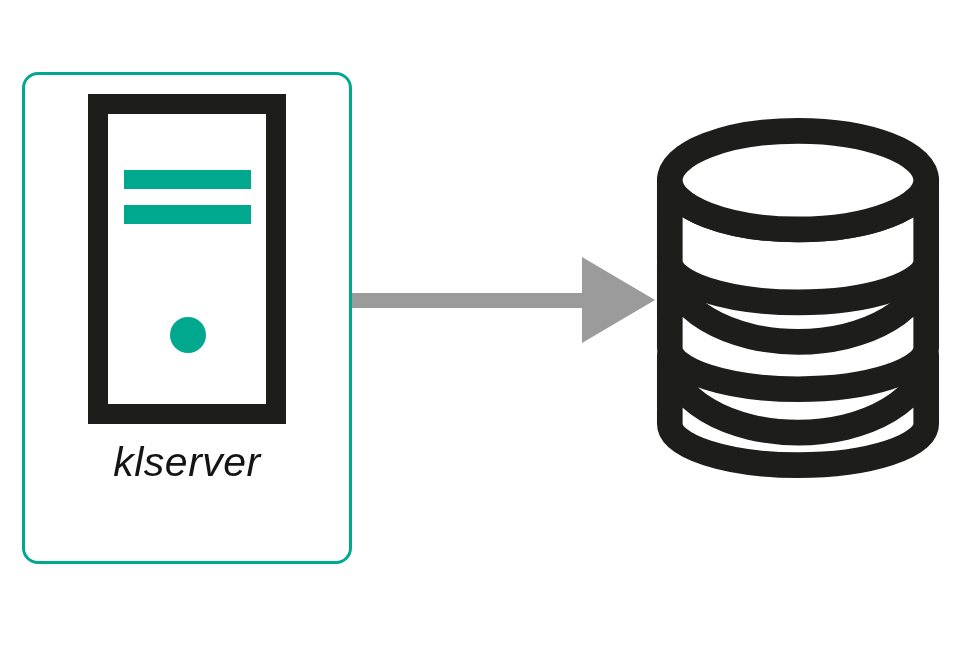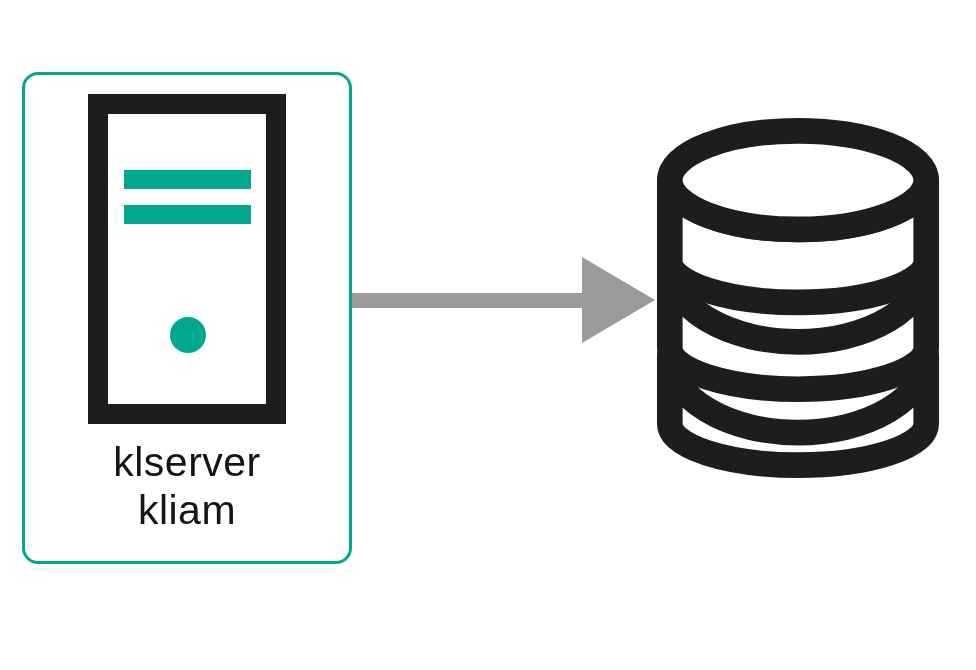--- a/index.html
+++ b/index.html
@@ -22,20 +22,21 @@
     width: 330px;
     height: 492px;
     box-sizing: border-box;
     border: 3px solid var(--teal, #00a88e);
     border-radius: 16px;
     background: #ffffff;
     display: flex;
     flex-direction: column;
     align-items: center;
     padding-top: 19px;
+    font-style: italic;
   }
   .server-icon-svg {
     display: block;
     width: 198px;
     height: 330px;
   }
   .node-labels {
     margin-top: 14px;
     text-align: center;
     color: #141414;
@@ -70,21 +71,20 @@
 
   <div class="server-node">
     <svg class="server-icon-svg" viewBox="0 0 198 330" xmlns="http://www.w3.org/2000/svg" aria-hidden="true">
       <rect x="10" y="10" width="178" height="310" fill="#ffffff" class="ink-stroke" stroke-width="20"></rect>
       <rect x="36" y="76" width="127" height="19" class="teal-fill"></rect>
       <rect x="36" y="111" width="127" height="19" class="teal-fill"></rect>
       <circle cx="100" cy="241" r="18" class="teal-fill"></circle>
     </svg>
     <div class="node-labels">
       <div>klserver</div>
-      <div>kliam</div>
     </div>
   </div>
 
   <svg class="arrow-svg" viewBox="0 0 304 94" xmlns="http://www.w3.org/2000/svg" aria-hidden="true">
     <rect x="0" y="39" width="234" height="15" class="gray-fill"></rect>
     <polygon points="230,3 230,89 303,46" class="gray-fill"></polygon>
   </svg>
 
   <svg class="db-svg" viewBox="0 0 290 368" xmlns="http://www.w3.org/2000/svg" aria-hidden="true">
     <g fill="#ffffff" class="ink-stroke" stroke-width="26" stroke-linecap="round" stroke-linejoin="round">

